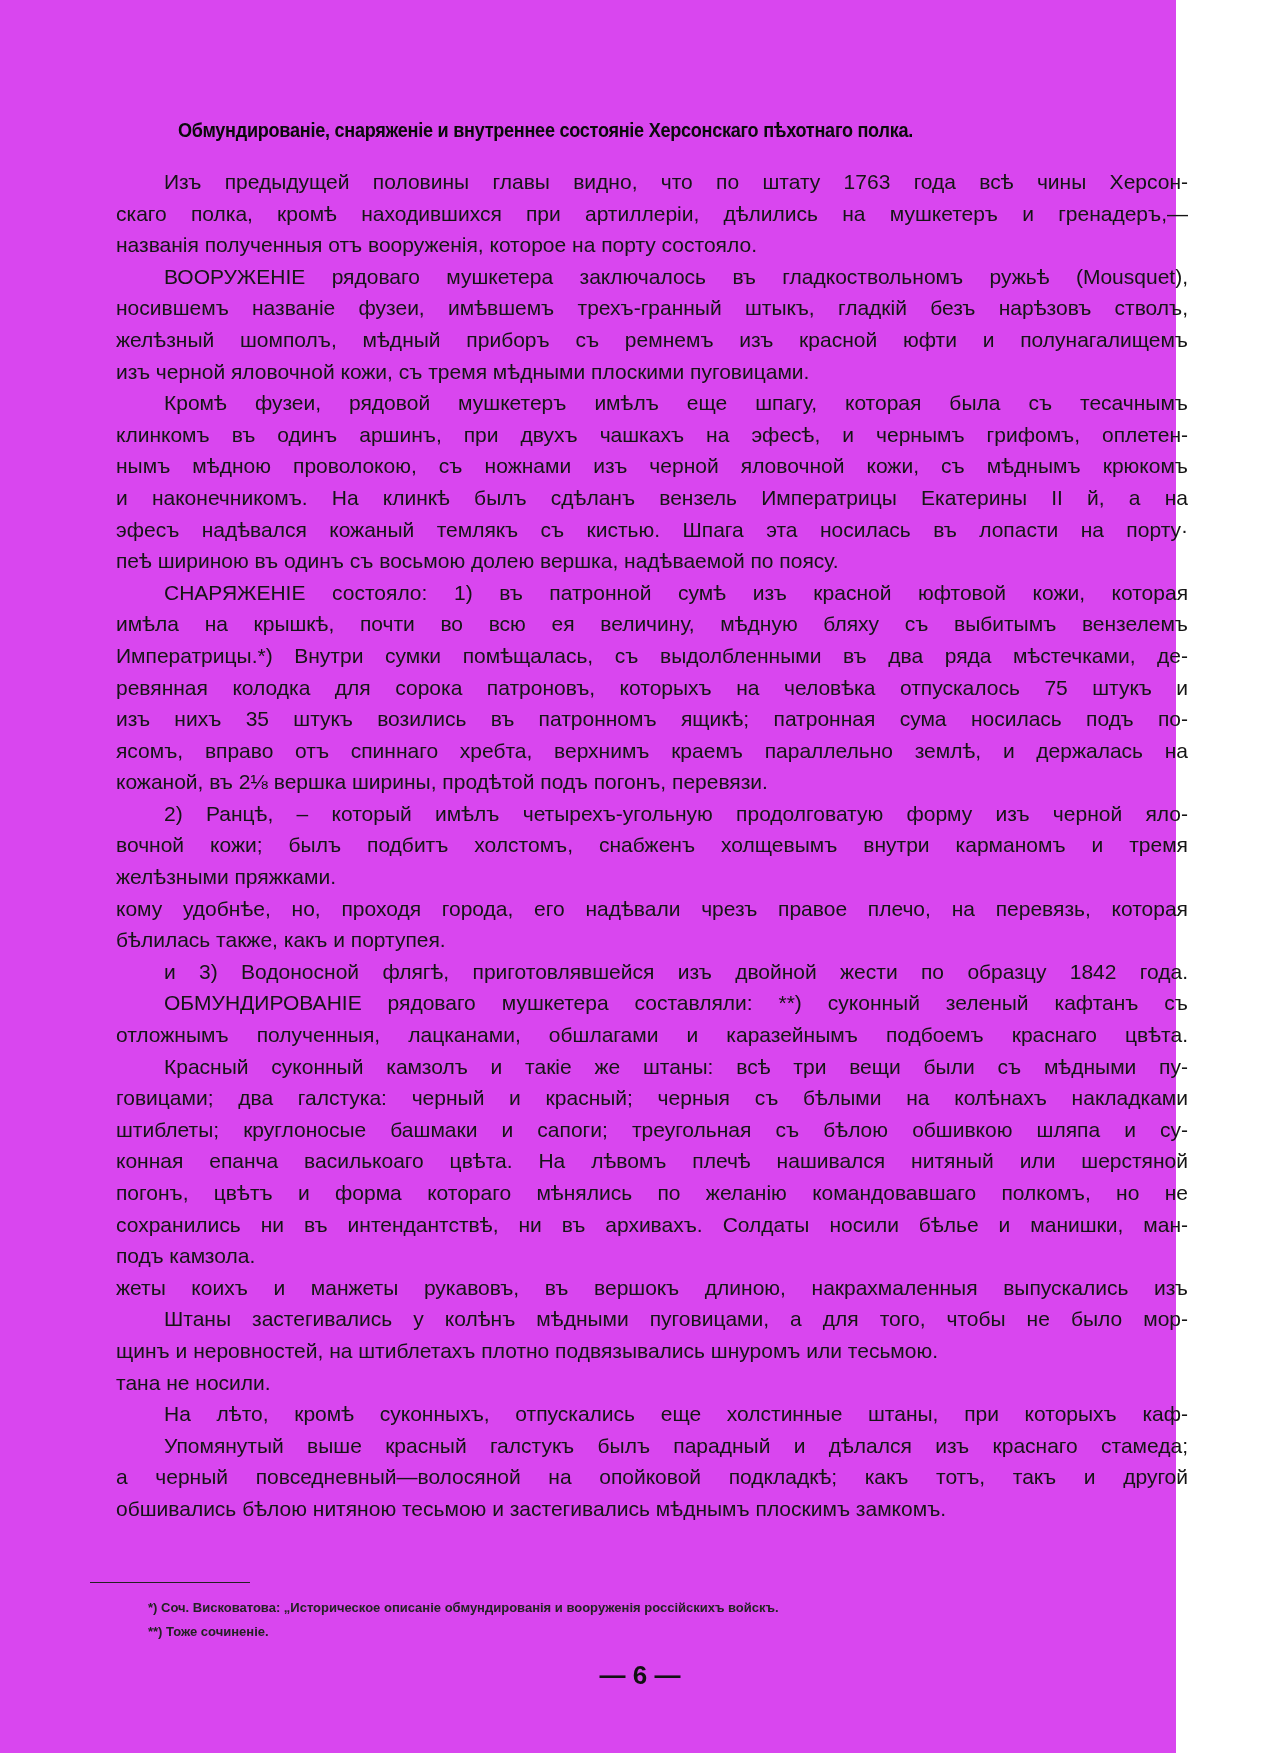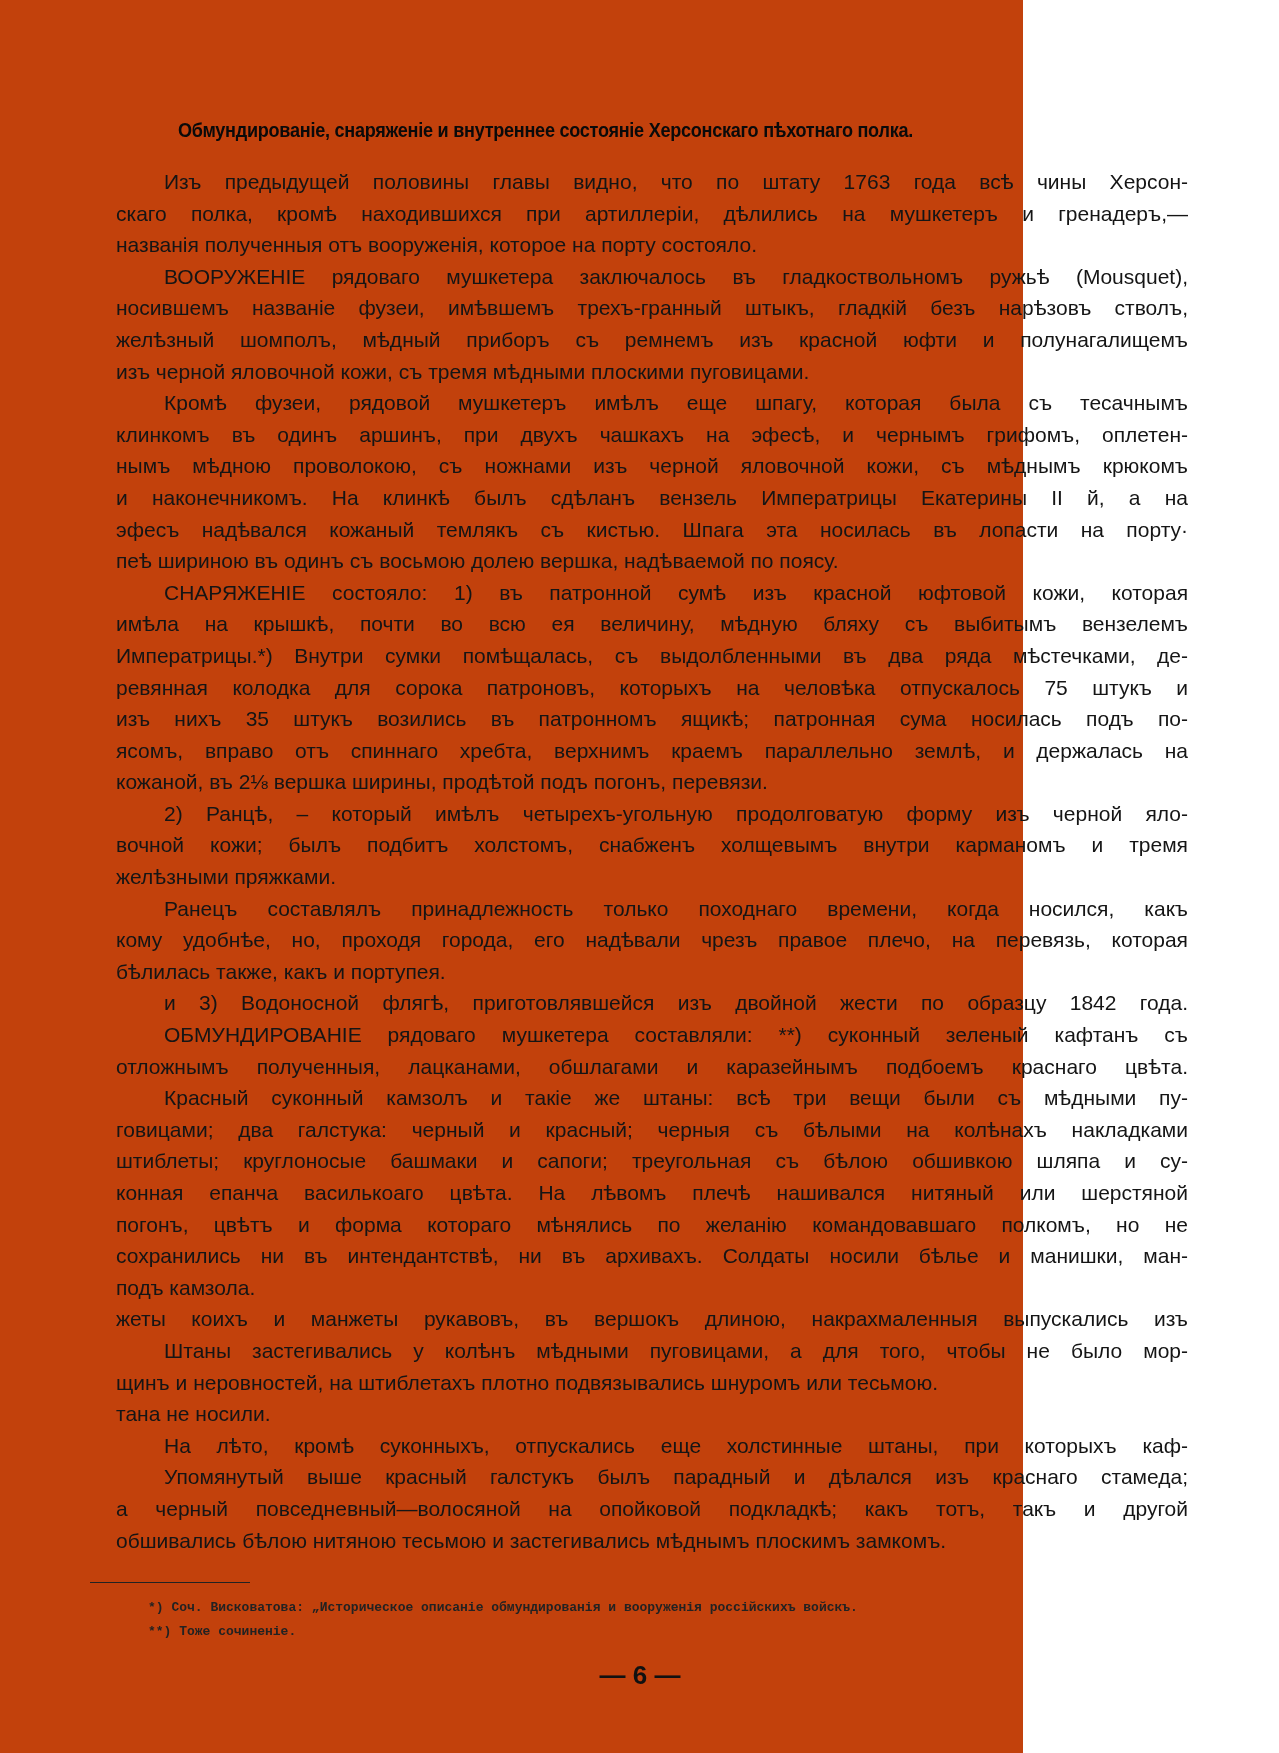--- a/index.html
+++ b/index.html
@@ -1,17 +1,17 @@
 <!DOCTYPE html>
 <html><head>
 <meta charset="utf-8">
 <style>
   html, body { margin: 0; padding: 0; background: #ffffff; }
   body { width: 1279px; height: 1753px; position: relative; overflow: hidden; color: #111; }
-  .page { position: absolute; left: 0; top: 0; width: 1023px; height: 1753px; background: #c2410c; }
+  .page { position: absolute; left: 0; top: 0; width: 1176px; height: 1753px; background: #d946ef; }
   .title {
     position: absolute; left: 178px; top: 118px; width: 960px;
     font-family: "Liberation Sans", sans-serif; font-weight: bold;
     font-size: 21px; letter-spacing: -0.3px; transform: scaleX(0.86); transform-origin: left center;
     white-space: nowrap; color: #0a0a0a;
   }
   .body-text {
     position: absolute; left: 116px; top: 166px; width: 1072px;
     font-family: "Liberation Sans", sans-serif; font-size: 21px; color: #151515;
   }
@@ -21,21 +21,21 @@
     overflow: hidden;
   }
   .line.indent { padding-left: 48px; }
   .line.last { text-align-last: left; }
   .footnote-rule {
     position: absolute; left: 90px; top: 1582px; width: 160px; height: 0;
     border-top: 1.5px solid #222;
   }
   .footnotes {
     position: absolute; left: 148px; top: 1596px; width: 900px;
-    font-family: Liberation Mono, monospace; font-size: 13px; font-weight: bold; color: #222;
+    font-family: Liberation Sans, sans-serif; font-size: 13px; font-weight: bold; color: #222;
   }
   .footnote { height: 24px; line-height: 24px; white-space: nowrap; }
   .page-number {
     position: absolute; left: 560px; top: 1660px; width: 160px; text-align: center;
     font-family: "Liberation Sans", sans-serif; font-size: 26px; font-weight: bold; color: #111;
   }
 </style>
 </head>
 <body>
 
@@ -59,21 +59,20 @@
       <div class="line indent">СНАРЯЖЕНІЕ состояло: 1) въ патронной сумѣ изъ красной  юфтовой кожи, которая</div>
       <div class="line">имѣла  на  крышкѣ,  почти во всю ея величину, мѣдную бляху  съ  выбитымъ  вензелемъ</div>
       <div class="line">Императрицы.*) Внутри сумки помѣщалась, съ выдолбленными въ два  ряда мѣстечками,  де-</div>
       <div class="line">ревянная колодка для сорока патроновъ, которыхъ на человѣка отпускалось  75 штукъ  и</div>
       <div class="line">изъ нихъ 35 штукъ возились въ патронномъ ящикѣ; патронная  сума  носилась подъ  по-</div>
       <div class="line">ясомъ, вправо отъ спиннаго хребта, верхнимъ краемъ параллельно землѣ, и держалась на</div>
       <div class="line last">кожаной, въ 2⅛ вершка ширины, продѣтой подъ погонъ, перевязи.</div>
       <div class="line indent">2) Ранцѣ, – который имѣлъ четырехъ-угольную продолговатую форму изъ черной яло-</div>
       <div class="line">вочной кожи; былъ подбитъ холстомъ, снабженъ холщевымъ  внутри карманомъ  и  тремя</div>
       <div class="line last">желѣзными пряжками.</div>
-      <div class="line indent">Ранецъ составлялъ принадлежность только походнаго времени,  когда  носился,  какъ</div>
       <div class="line">кому удобнѣе, но, проходя города, его надѣвали чрезъ правое плечо, на перевязь, которая</div>
       <div class="line last">бѣлилась также, какъ и портупея.</div>
       <div class="line indent">и 3) Водоносной флягѣ, приготовлявшейся изъ двойной жести по образцу 1842 года.</div>
       <div class="line indent">ОБМУНДИРОВАНІЕ рядоваго мушкетера составляли: **) суконный зеленый кафтанъ съ</div>
       <div class="line">отложнымъ полученныя, лацканами, обшлагами и каразейнымъ подбоемъ краснаго цвѣта.</div>
       <div class="line indent">Красный суконный камзолъ и такіе же штаны: всѣ три вещи были съ  мѣдными  пу-</div>
       <div class="line">говицами; два галстука:  черный и красный; черныя съ бѣлыми  на колѣнахъ накладками</div>
       <div class="line">штиблеты; круглоносые башмаки и сапоги; треугольная съ бѣлою обшивкою шляпа  и  су-</div>
       <div class="line">конная епанча василькоаго цвѣта. На лѣвомъ плечѣ нашивался  нитяный  или  шерстяной</div>
       <div class="line">погонъ, цвѣтъ и форма котораго мѣнялись по  желанію  командовавшаго полкомъ,  но  не</div>

